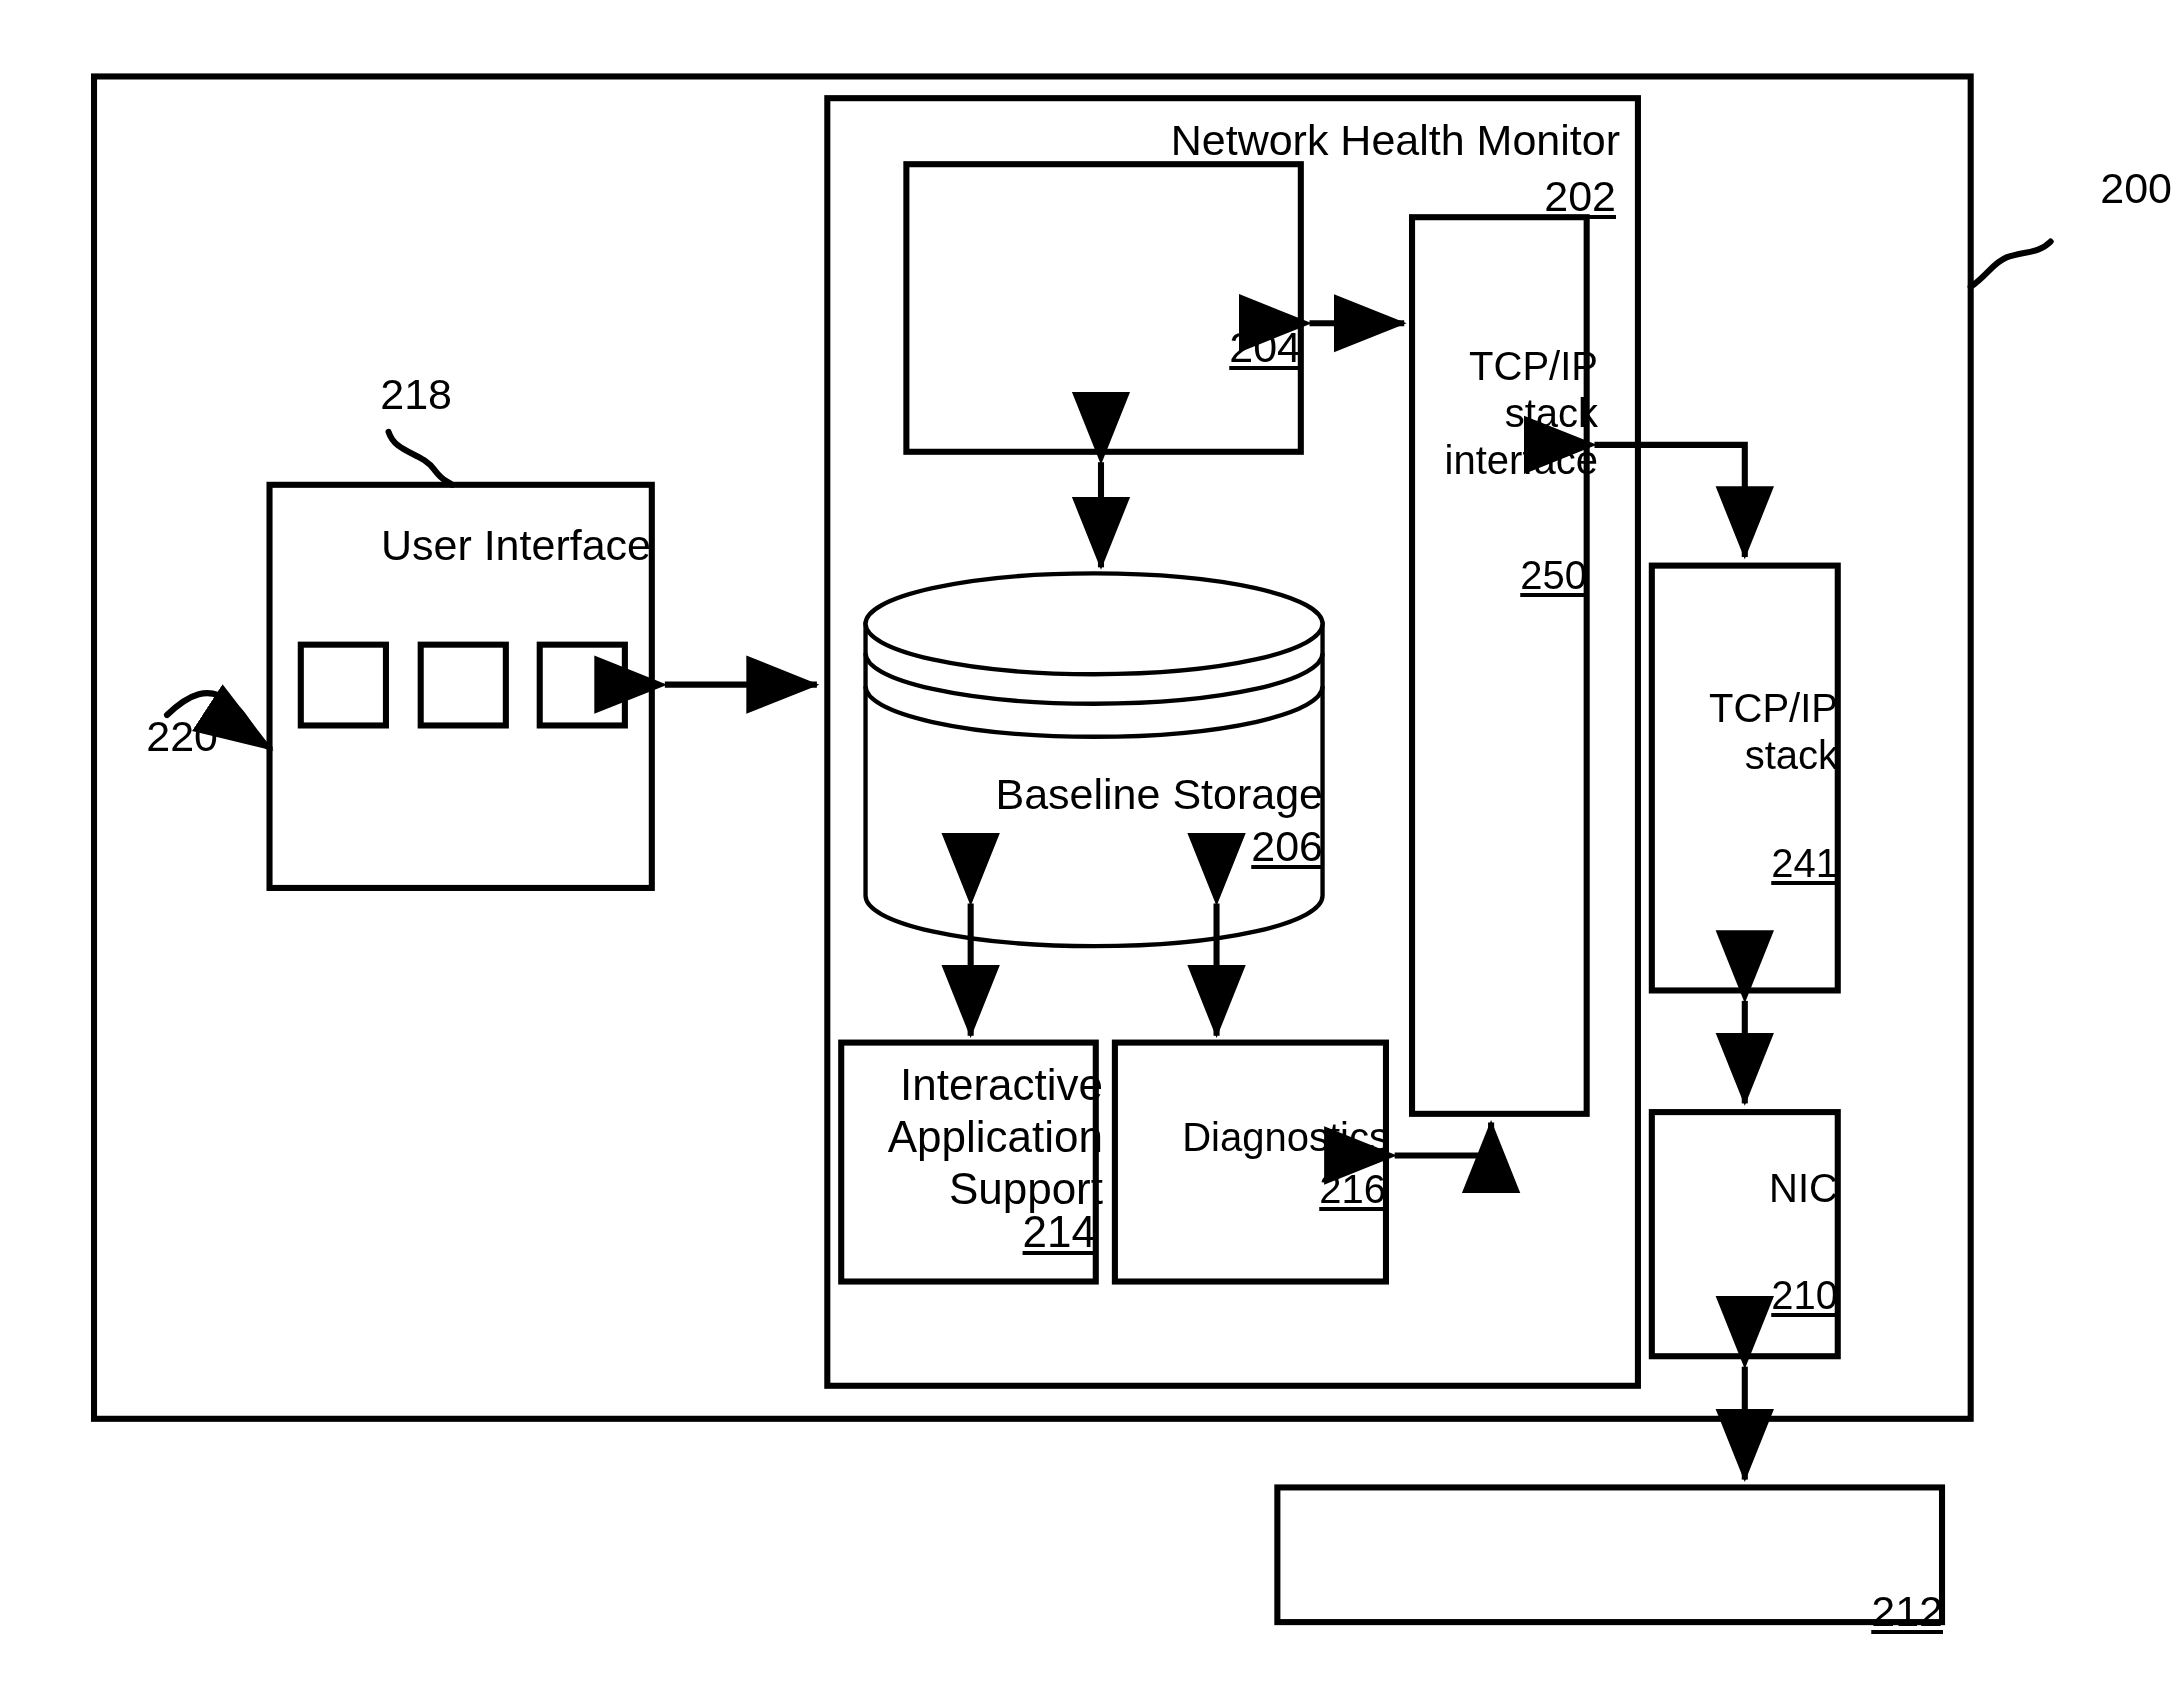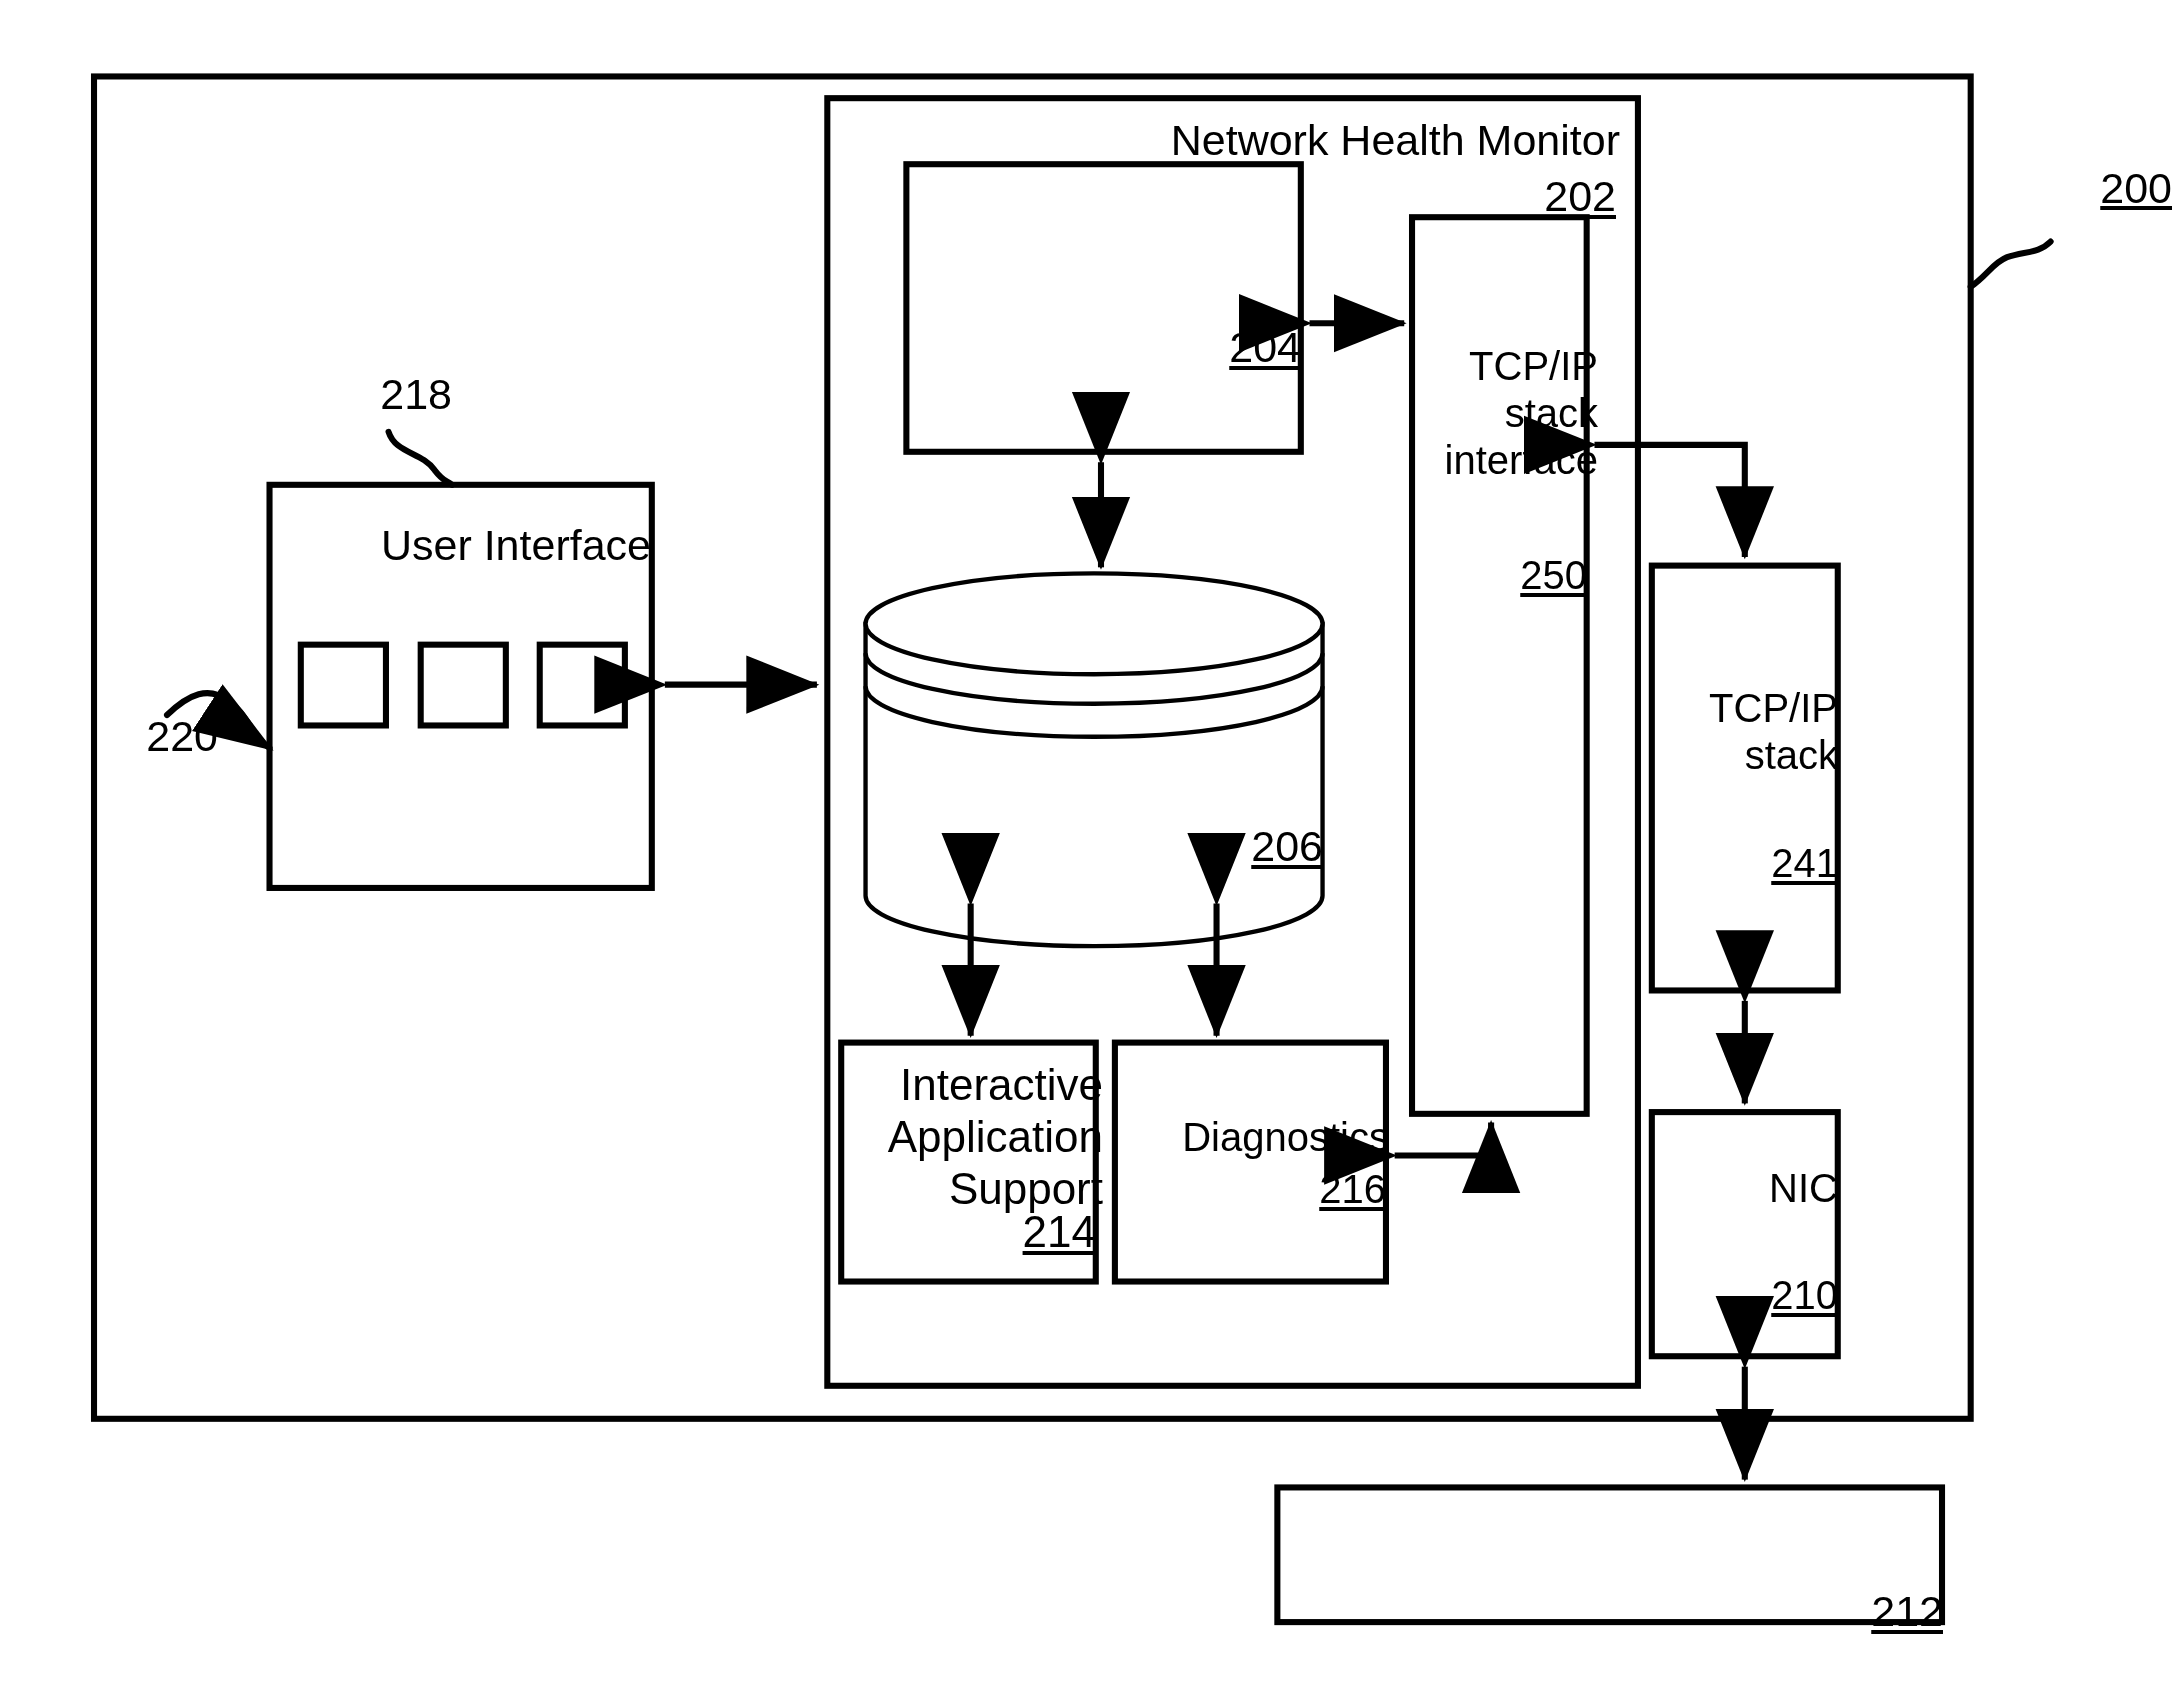--- a/index.html
+++ b/index.html
@@ -150,32 +150,33 @@
 
     <g>
       <line x1="2008" y1="1152" x2="2008" y2="1270" stroke="#000" stroke-width="7" marker-start="url(#ah)" marker-end="url(#ah)"></line>
     </g>
 
     <g>
       <line x1="2008" y1="1573" x2="2008" y2="1703" stroke="#000" stroke-width="7" marker-start="url(#ah)" marker-end="url(#ah)"></line>
     </g>
   </svg>
 
-  <div class="lbl t50" style="left:2068px; top:163px; width:104px;text-decoration:underline;">200</div>
+  <div class="lbl t50" style="left:2068px; top:163px; width:104px;">200</div>
 
   <div class="lbl t50" style="left:1125px; top:115px; width:495px;">Network Health Monitor</div>
   <div class="lbl t50 ref" style="left:1460px; top:171px; width:156px;">202</div>
 
   <div class="lbl t50 ref" style="left:906px; top:322px; width:395px;">204</div>
 
   <div class="lbl t46" style="left:1402px; top:343px; width:196px;">TCP/IP
 stack
 interface</div>
   <div class="lbl t46 ref" style="left:1412px; top:552px; width:175px;">250</div>
 
+  <div class="lbl t50" style="left:866px; top:769px; width:457px;">Baseline Storage</div>
   <div class="lbl t50 ref" style="left:866px; top:821px; width:457px;">206</div>
 
   <div class="lbl t44" style="left:834px; top:1059px; width:269px;">Interactive
 Application
 Support</div>
   <div class="lbl t44 ref" style="left:841px; top:1206px; width:255px;">214</div>
 
   <div class="lbl t46" style="left:1111px; top:1114px; width:278px;">Diagnostics</div>
   <div class="lbl t46 ref" style="left:1115px; top:1166px; width:271px;">216</div>
 

